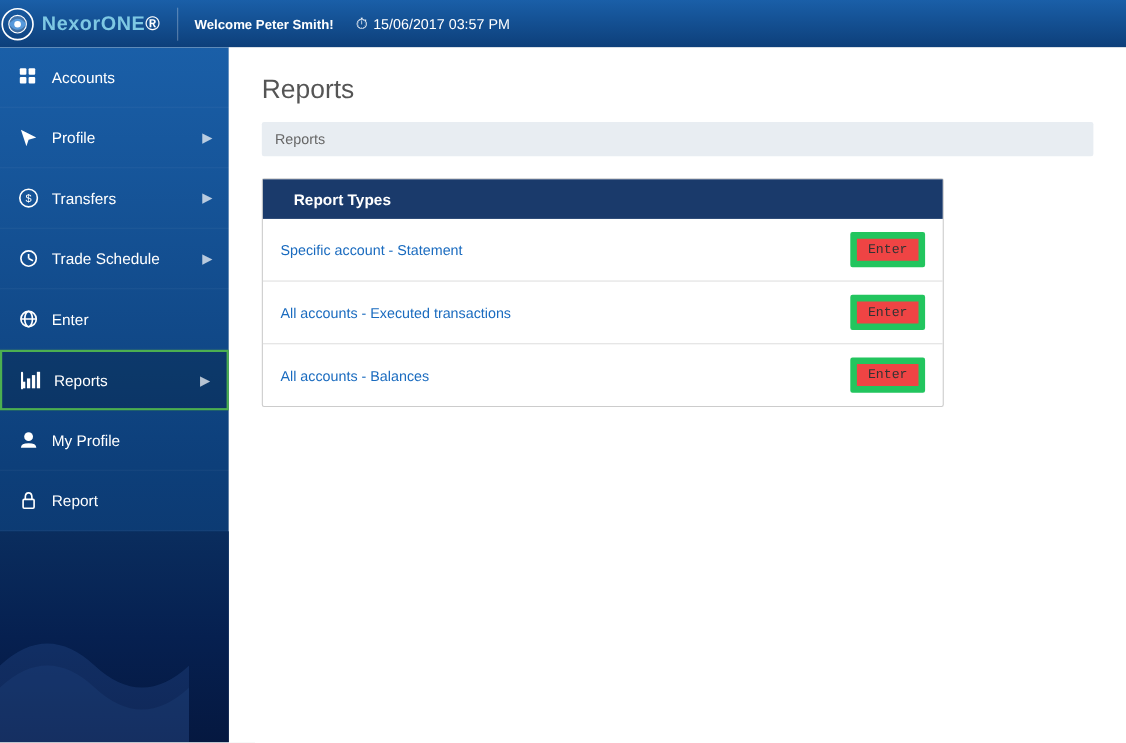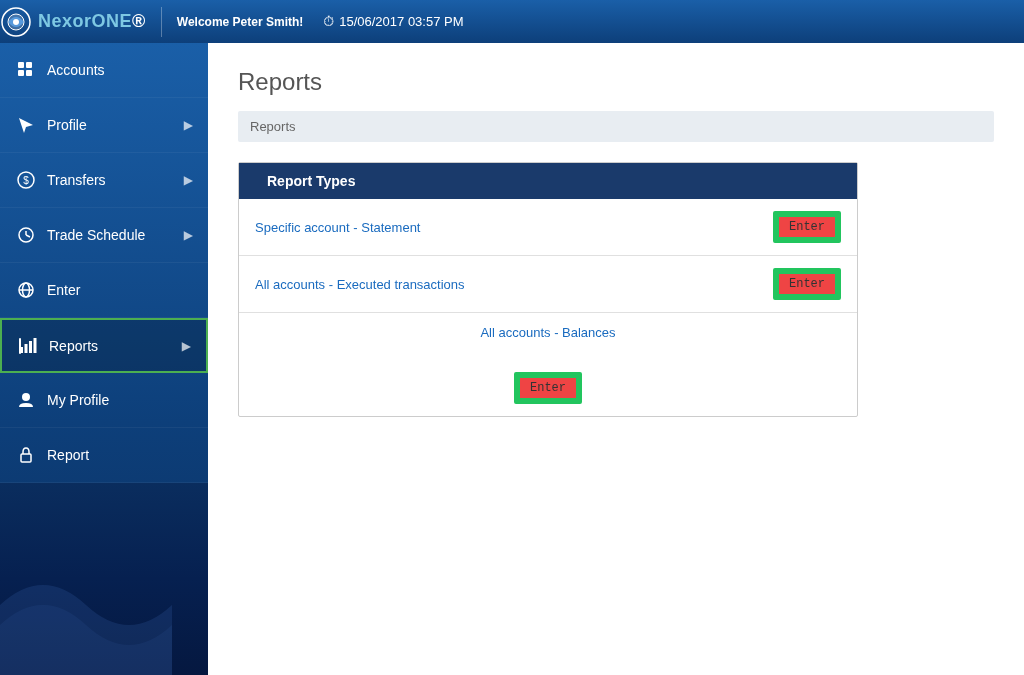--- a/index.html
+++ b/index.html
@@ -150,21 +150,21 @@
       border-bottom: none;
     }
     .report-row {
       display: flex;
       align-items: center;
       justify-content: space-between;
       padding: 12px 16px;
       border-bottom: 1px solid #e0e0e0;
       gap: 32px;
     }
-    .report-row:last-child { border-bottom: none; flex-direction: column; }
+    .report-row:last-child { border-bottom: none; }
     .report-link {
       color: #1a6bbf;
       font-size: 13px;
       text-decoration: none;
       cursor: pointer;
     }
     .enter-btn {
       background: #ef4444;
       border: 6px solid #22c55e;
       padding: 3px 10px;

